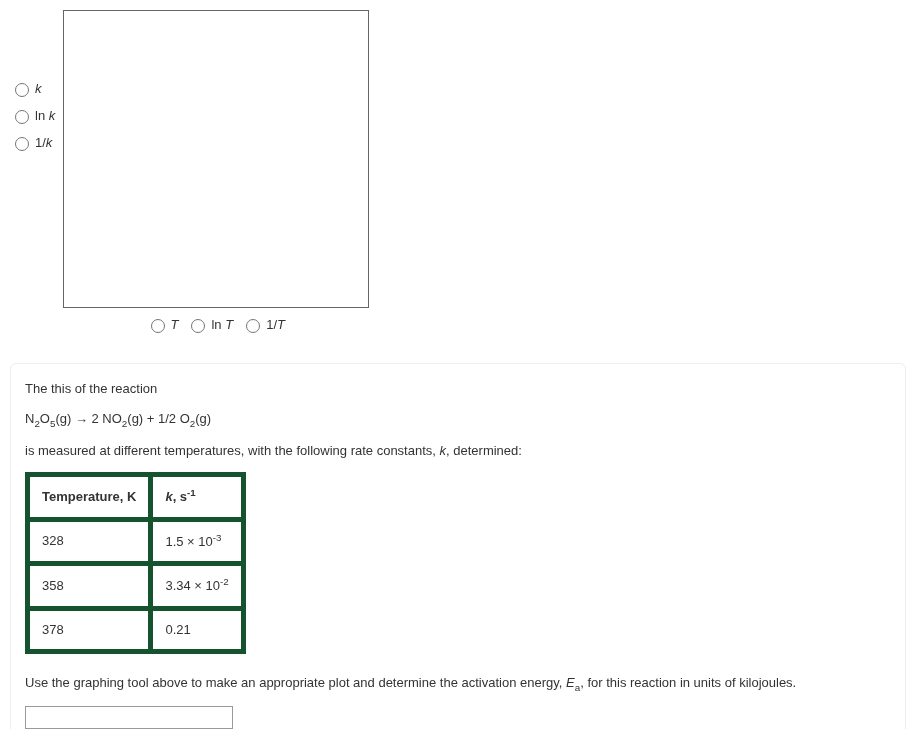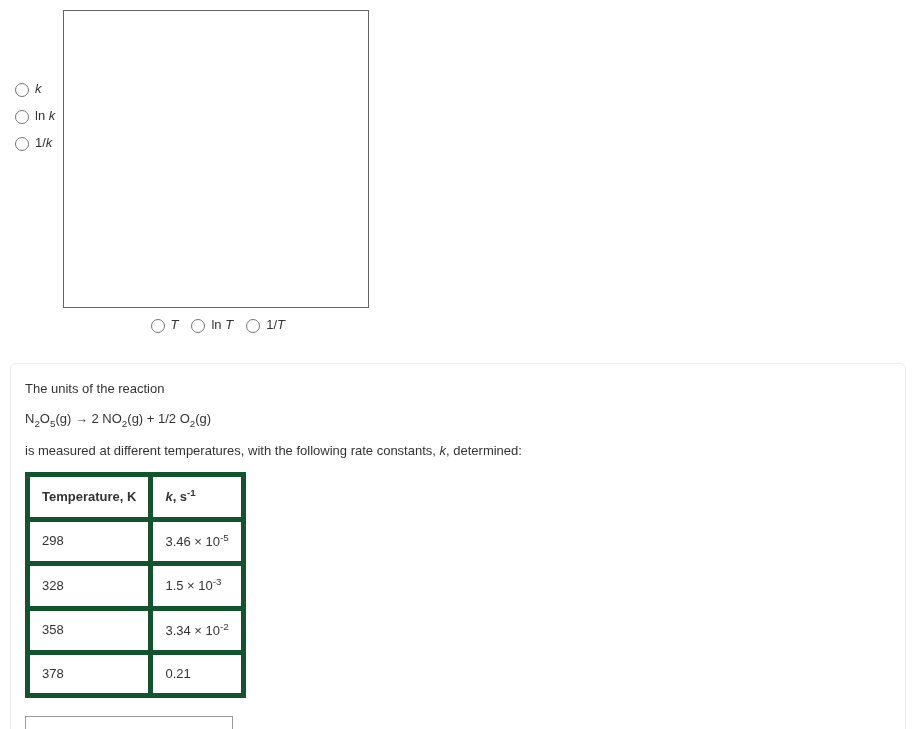--- a/index.html
+++ b/index.html
@@ -133,49 +133,46 @@
         <input type="radio" name="xopt" style="">
         <span>1/<span class="italic">T</span></span>
       </label>
     </div>
   </div>
 
 
 </div>
 
 <div class="question-block">
-  <div>The units of the reaction</div>
+  <div>The this of the reaction</div>
   <div style="margin:8px 0;">N<sub>2</sub>O<sub>5</sub>(g) → 2 NO<sub>2</sub>(g) + 1/2 O<sub>2</sub>(g)</div>
   <div>is measured at different temperatures, with the following rate constants, <span class="italic">k</span>, determined:</div>
 
   <table class="data-table">
     <thead>
       <tr>
         <th>Temperature, K</th>
         <th><span class="italic">k</span>, s<sup>-1</sup></th>
       </tr>
     </thead>
     <tbody>
-      <tr>
-        <td>298</td>
-        <td>3.46 × 10<sup>-5</sup></td>
-      </tr>
       <tr>
         <td>328</td>
         <td>1.5 × 10<sup>-3</sup></td>
       </tr>
       <tr>
         <td>358</td>
         <td>3.34 × 10<sup>-2</sup></td>
       </tr>
       <tr>
         <td>378</td>
         <td>0.21</td>
       </tr>
     </tbody>
   </table>
 
+  <div>Use the graphing tool above to make an appropriate plot and determine the activation energy, <span class="italic">E</span><sub>a</sub>, for this reaction in units of kilojoules.</div>
 
   <div style="margin-top:10px;">
     <input type="text" class="answer-input" style="">
     
   </div>
 </div>
 
 </body></html>

